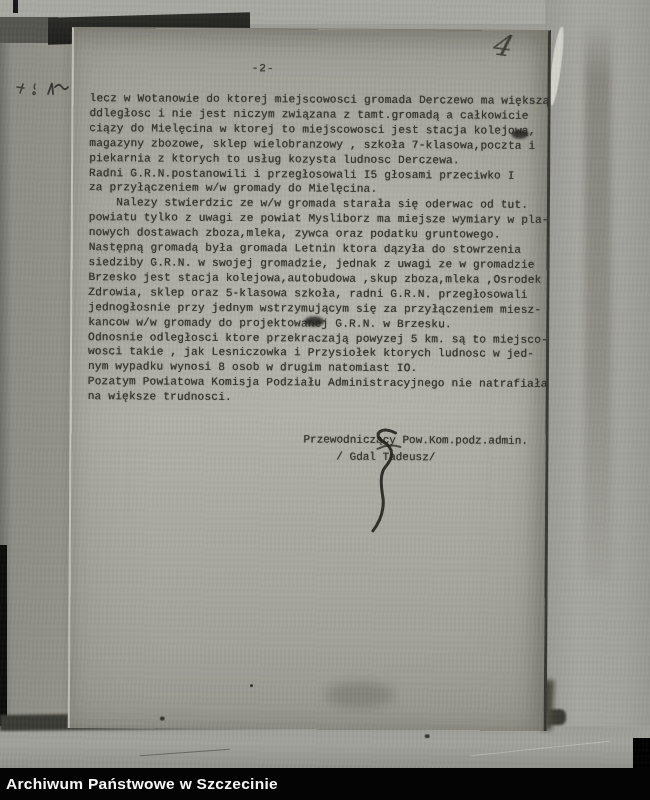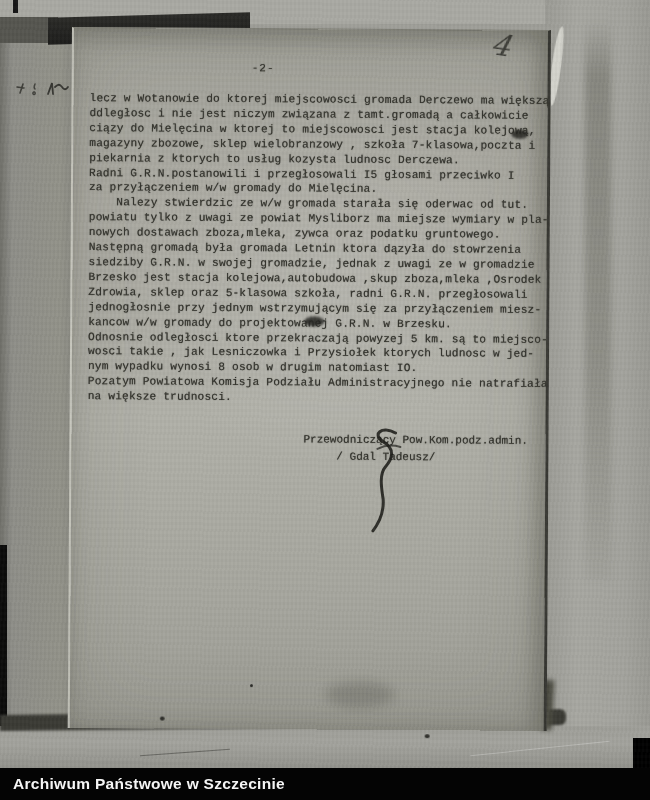--- a/index.html
+++ b/index.html
@@ -92,21 +92,21 @@
   .grain{left:0;top:0;width:650px;height:768px;pointer-events:none;
     background:
       repeating-linear-gradient(93deg,rgba(255,255,255,.015) 0 2px,rgba(0,0,0,.02) 2px 4px),
       repeating-linear-gradient(1deg,rgba(0,0,0,.012) 0 3px,rgba(255,255,255,.012) 3px 6px);}
 
   
   .caption-bar{
     position:absolute;left:0;top:768px;width:650px;height:32px;background:#040404;
   }
   .caption-text{
-    display:block;padding-left:13px;line-height:31px;
+    display:block;padding-left:6px;line-height:31px;
     font-family:"Liberation Sans",sans-serif;font-weight:bold;font-size:15.5px;
     letter-spacing:.3px;color:#f5f5f5;white-space:nowrap;
   }
 </style>
 </head>
 <body>
 
 <div class="photo">
   <div class="bg-top"></div>
   <div class="tick-left"></div>

